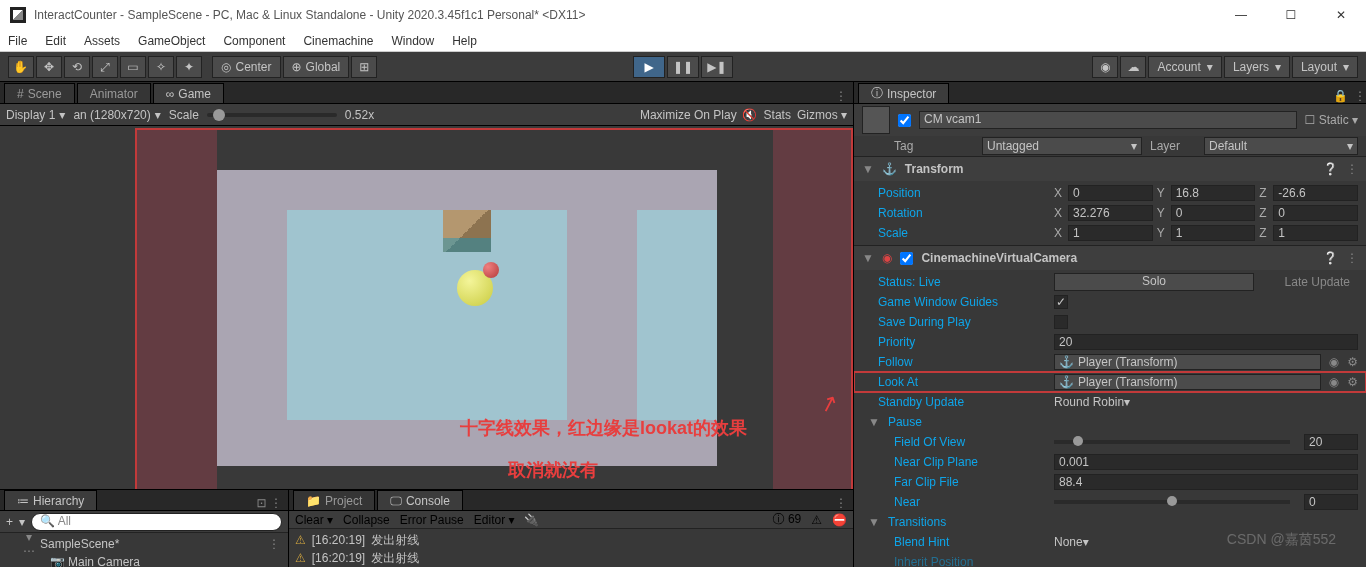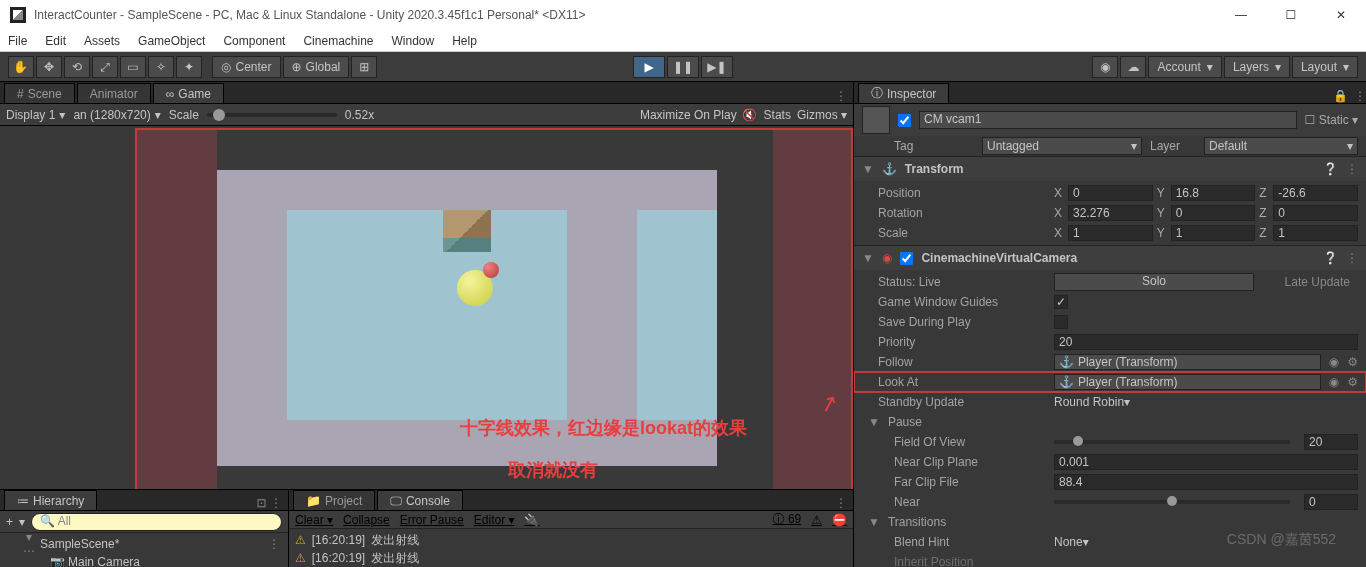--- a/index.html
+++ b/index.html
@@ -61,27 +61,27 @@
 .cube { position: absolute; left: 398px; top: 84px; width: 48px; height: 42px; background: linear-gradient(135deg,#b4976f 50%,#8d7350 50%); box-shadow: inset 0 -14px 0 rgba(0,150,200,0.4); }
 .sphere { position: absolute; left: 412px; top: 144px; width: 36px; height: 36px; border-radius: 50%; background: radial-gradient(circle at 35% 30%, #f4f59a, #c9cb3f); }
 .sphere::after { content:""; position:absolute; right:-6px; top:-8px; width:16px; height:16px; border-radius:50%; background: radial-gradient(circle at 30% 30%, #f08080, #b33939); }
 .anno1 { position: absolute; left: 460px; top: 290px; color: #e83e3e; font-size: 18px; font-weight: bold; }
 .anno2 { position: absolute; left: 508px; top: 332px; color: #e83e3e; font-size: 18px; font-weight: bold; }
 .arrow { position: absolute; left: 820px; top: 265px; color: #e83e3e; font-size: 22px; transform: rotate(-18deg); }
 
 
 .hierarchy-panel { flex: 1; background: #383838; color: #c4c4c4; display: flex; flex-direction: column; }
 .hier-toolbar { height: 22px; display: flex; align-items: center; padding: 0 6px; gap: 6px; background: #3c3c3c; border-bottom: 1px solid #222; }
-.hier-search { flex: 1; height: 18px; background: #fef9c3; border: 1px solid #222; border-radius: 10px; color: #888; padding: 0 8px; }
+.hier-search { flex: 1; height: 18px; background: #ffffff; border: 1px solid #222; border-radius: 10px; color: #888; padding: 0 8px; }
 .hier-tree { padding: 2px 0; }
 .tree-row { height: 18px; display: flex; align-items: center; padding-left: 10px; gap: 4px; cursor: pointer; }
 .tree-row.scene { padding-left: 22px; }
 .tree-row.child { padding-left: 50px; }
 .tree-row .icn { width: 14px; text-align: center; color: #888; }
-.proj-toolbar { height: 22px; background: #3c3c3c; display: flex; align-items: center; padding: 0 6px; gap: 10px; border-bottom: 1px solid #222; text-decoration: underline; }
+.proj-toolbar { height: 22px; background: #3c3c3c; display: flex; align-items: center; padding: 0 6px; gap: 10px; border-bottom: 1px solid #222; }
 .proj-toolbar .right { margin-left: auto; display: flex; gap: 10px; align-items: center; }
 .console-rows { padding: 2px 6px; }
 .console-row { display: flex; align-items: center; gap: 6px; color: #c4c4c4; height: 18px; }
 .console-row .warn { color: #d4a73f; }
 
 
 .insp-body { flex: 1; overflow: hidden; color: #c4c4c4; }
 .insp-header { height: 32px; display: flex; align-items: center; padding: 0 8px; gap: 8px; background: #3c3c3c; }
 .insp-header .cube-ico { width: 28px; height: 28px; background: #555; border: 1px solid #222; }
 .insp-header .name-field { flex: 1; height: 18px; background: #4b4b4b; border: 1px solid #222; padding: 0 4px; }
@@ -89,21 +89,21 @@
 .insp-sub { padding-left: 40px; }
 .insp-row .lbl { width: 80px; color: #aaa; }
 .insp-row .dd { flex: 1; height: 18px; background: #4b4b4b; border: 1px solid #222; padding: 0 4px; display: flex; align-items: center; justify-content: space-between; gap: 44px; }
 .component { border-top: 1px solid #222; }
 .comp-header { height: 24px; background: #3e3e3e; display: flex; align-items: center; padding: 0 8px; gap: 8px; cursor: pointer; }
 .comp-header .fold { color: #888; }
 .comp-header .title { flex: 1; font-weight: bold; }
 .comp-header .ctx { color: #888; cursor: pointer; }
 .comp-body { padding: 2px 0; }
 .prop-row { height: 20px; display: flex; align-items: center; padding: 0 8px 0 24px; gap: 8px; }
-.prop-row .plbl { width: 168px; color: #a3a3a3; }
+.prop-row .plbl { width: 168px; color: #0ea5e9; }
 .prop-row .triple { flex: 1; display: flex; gap: 4px; }
 .prop-row .axis { display: flex; align-items: center; gap: 2px; flex: 1; }
 .prop-row .axis .al { width: 12px; color: #aaa; }
 .prop-row .axis .av { flex: 1; height: 16px; background: #2a2a2a; border: 1px solid #222; padding: 0 4px; }
 .prop-row .field { flex: 1; height: 16px; background: #2a2a2a; border: 1px solid #222; padding: 0 4px; display: flex; align-items: center; }
 .prop-row .obj-field { flex: 1; height: 16px; background: #4b4b4b; border: 1px solid #222; padding: 0 4px; display: flex; align-items: center; gap: 4px; }
 .prop-row .chk { width: 14px; height: 14px; background: #2a2a2a; border: 1px solid #222; display: flex; align-items: center; justify-content: center; }
 .prop-row .slider2 { flex: 1; height: 4px; background: #2a2a2a; position: relative; margin-right: 6px; }
 .prop-row .slider2 .th { position: absolute; top: -4px; width: 10px; height: 10px; background: #999; border-radius: 50%; }
 .prop-row .num { width: 54px; height: 16px; background: #2a2a2a; border: 1px solid #222; padding: 0 4px; }

